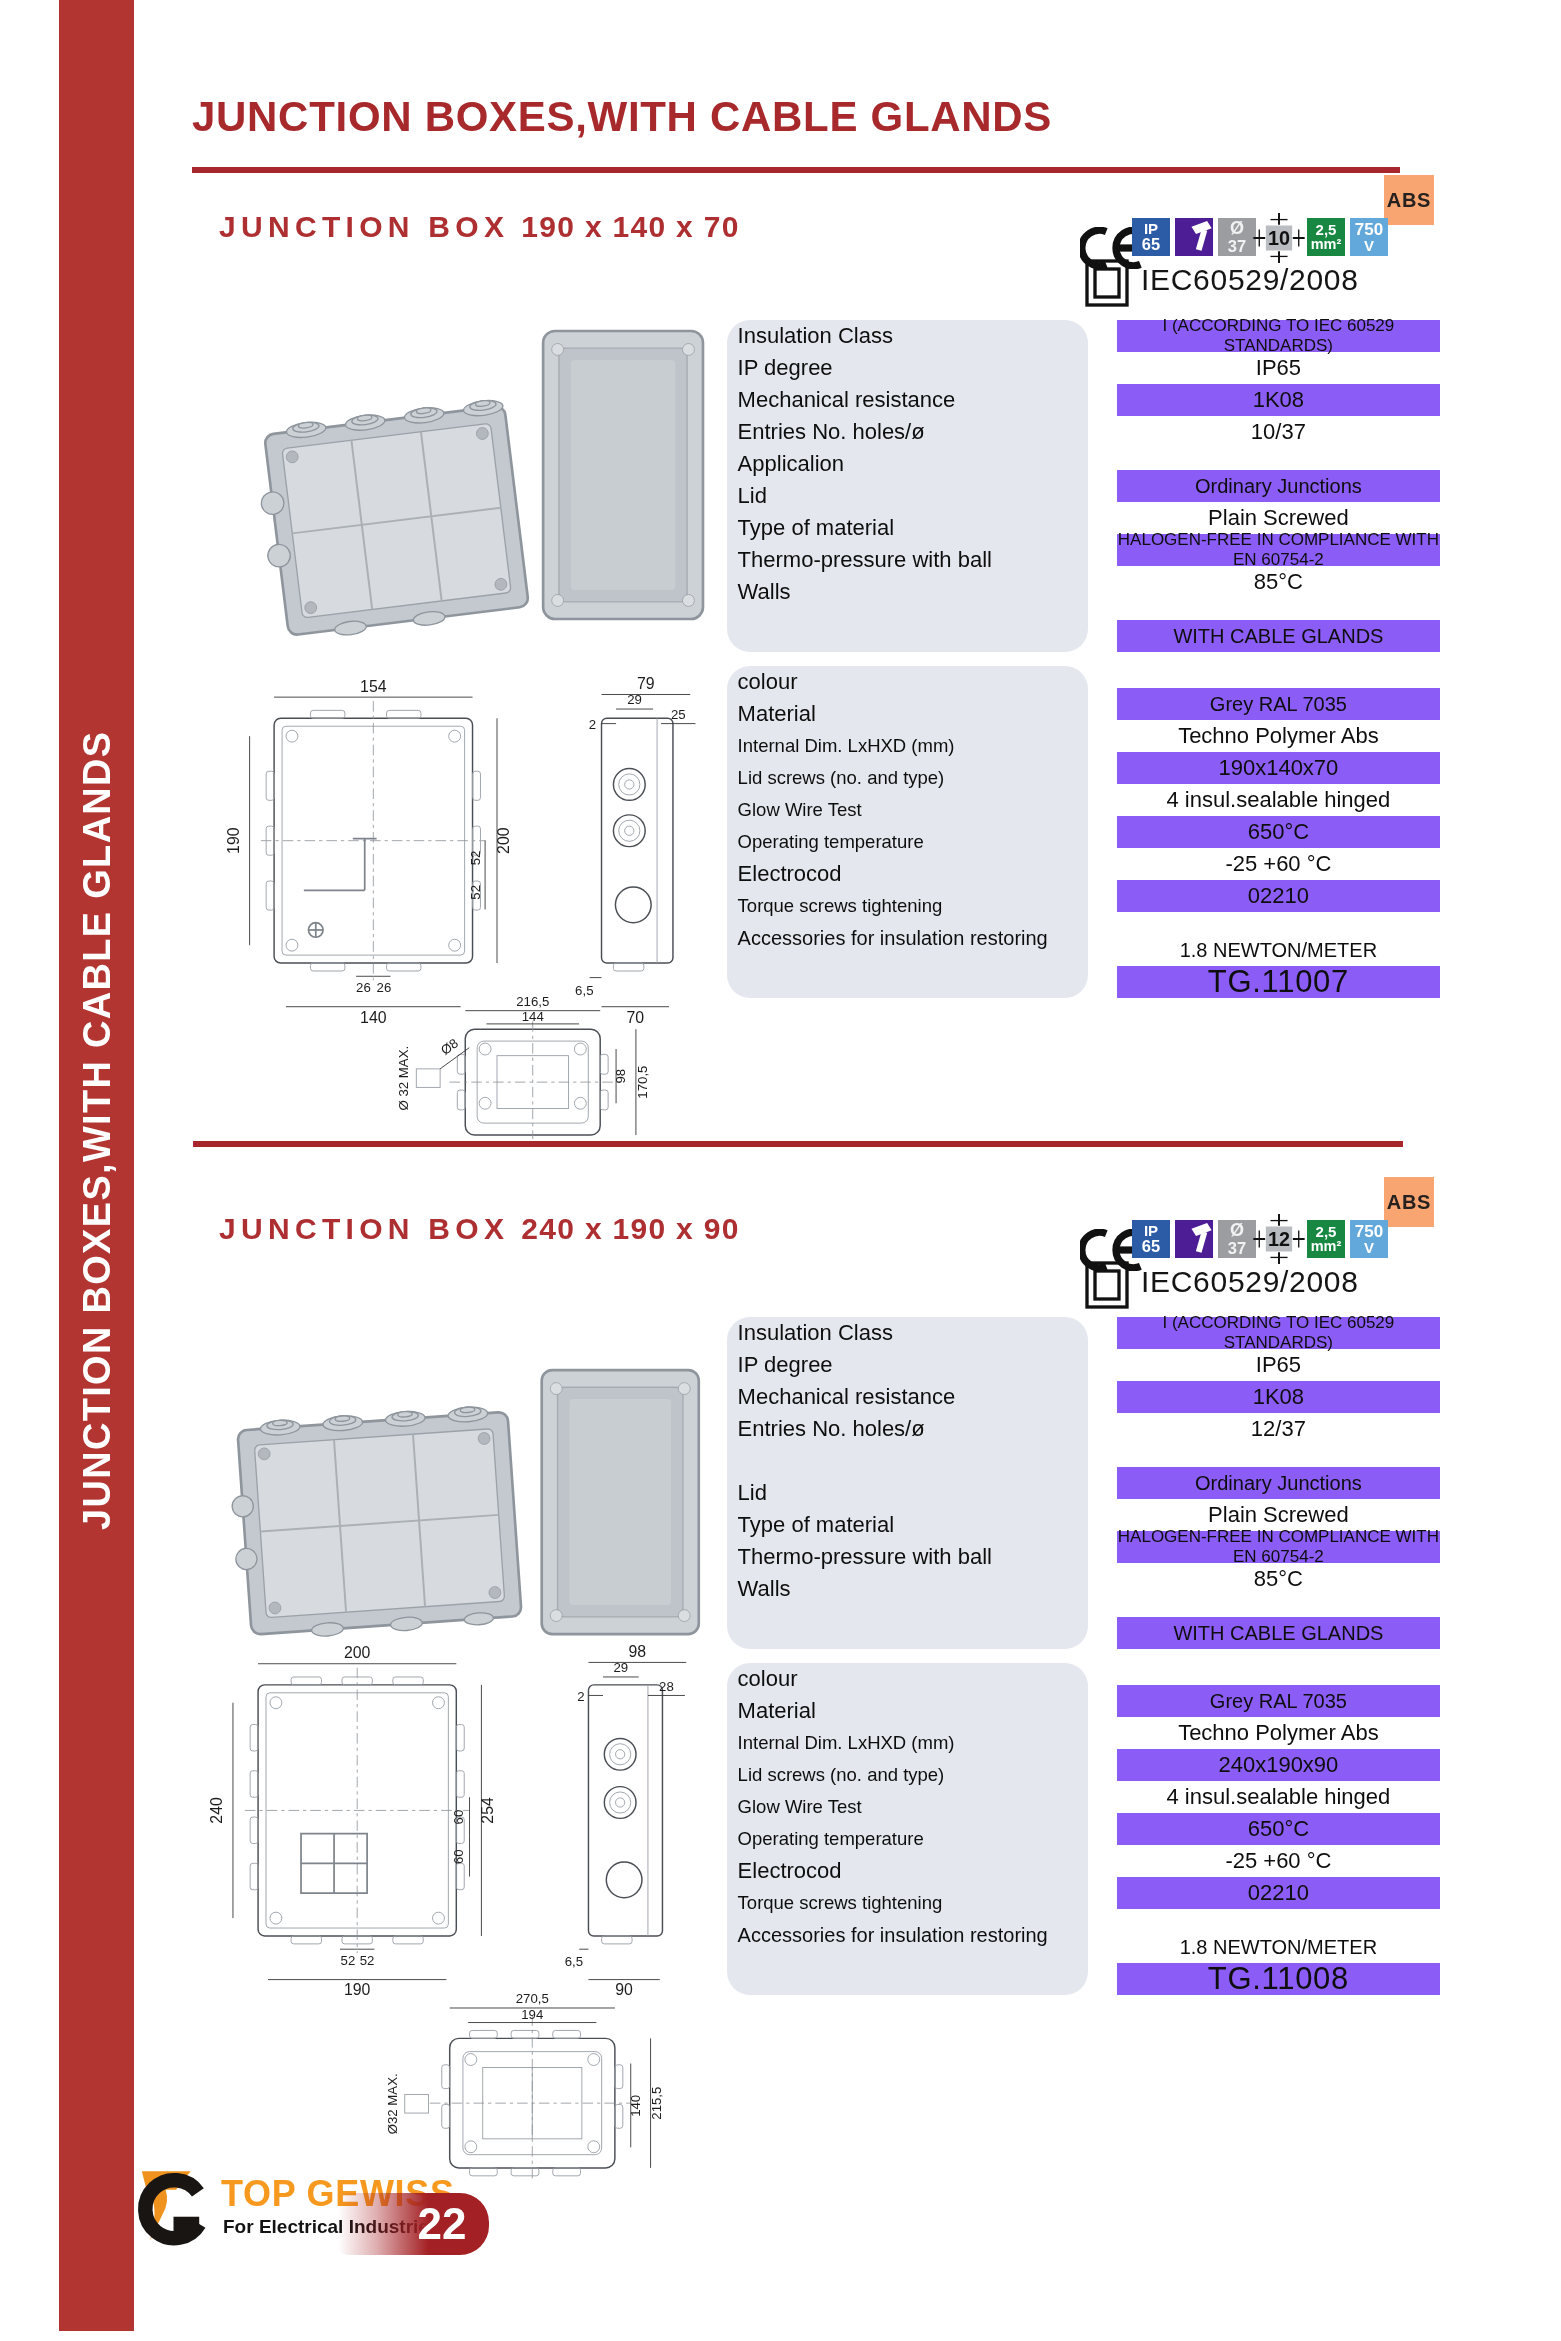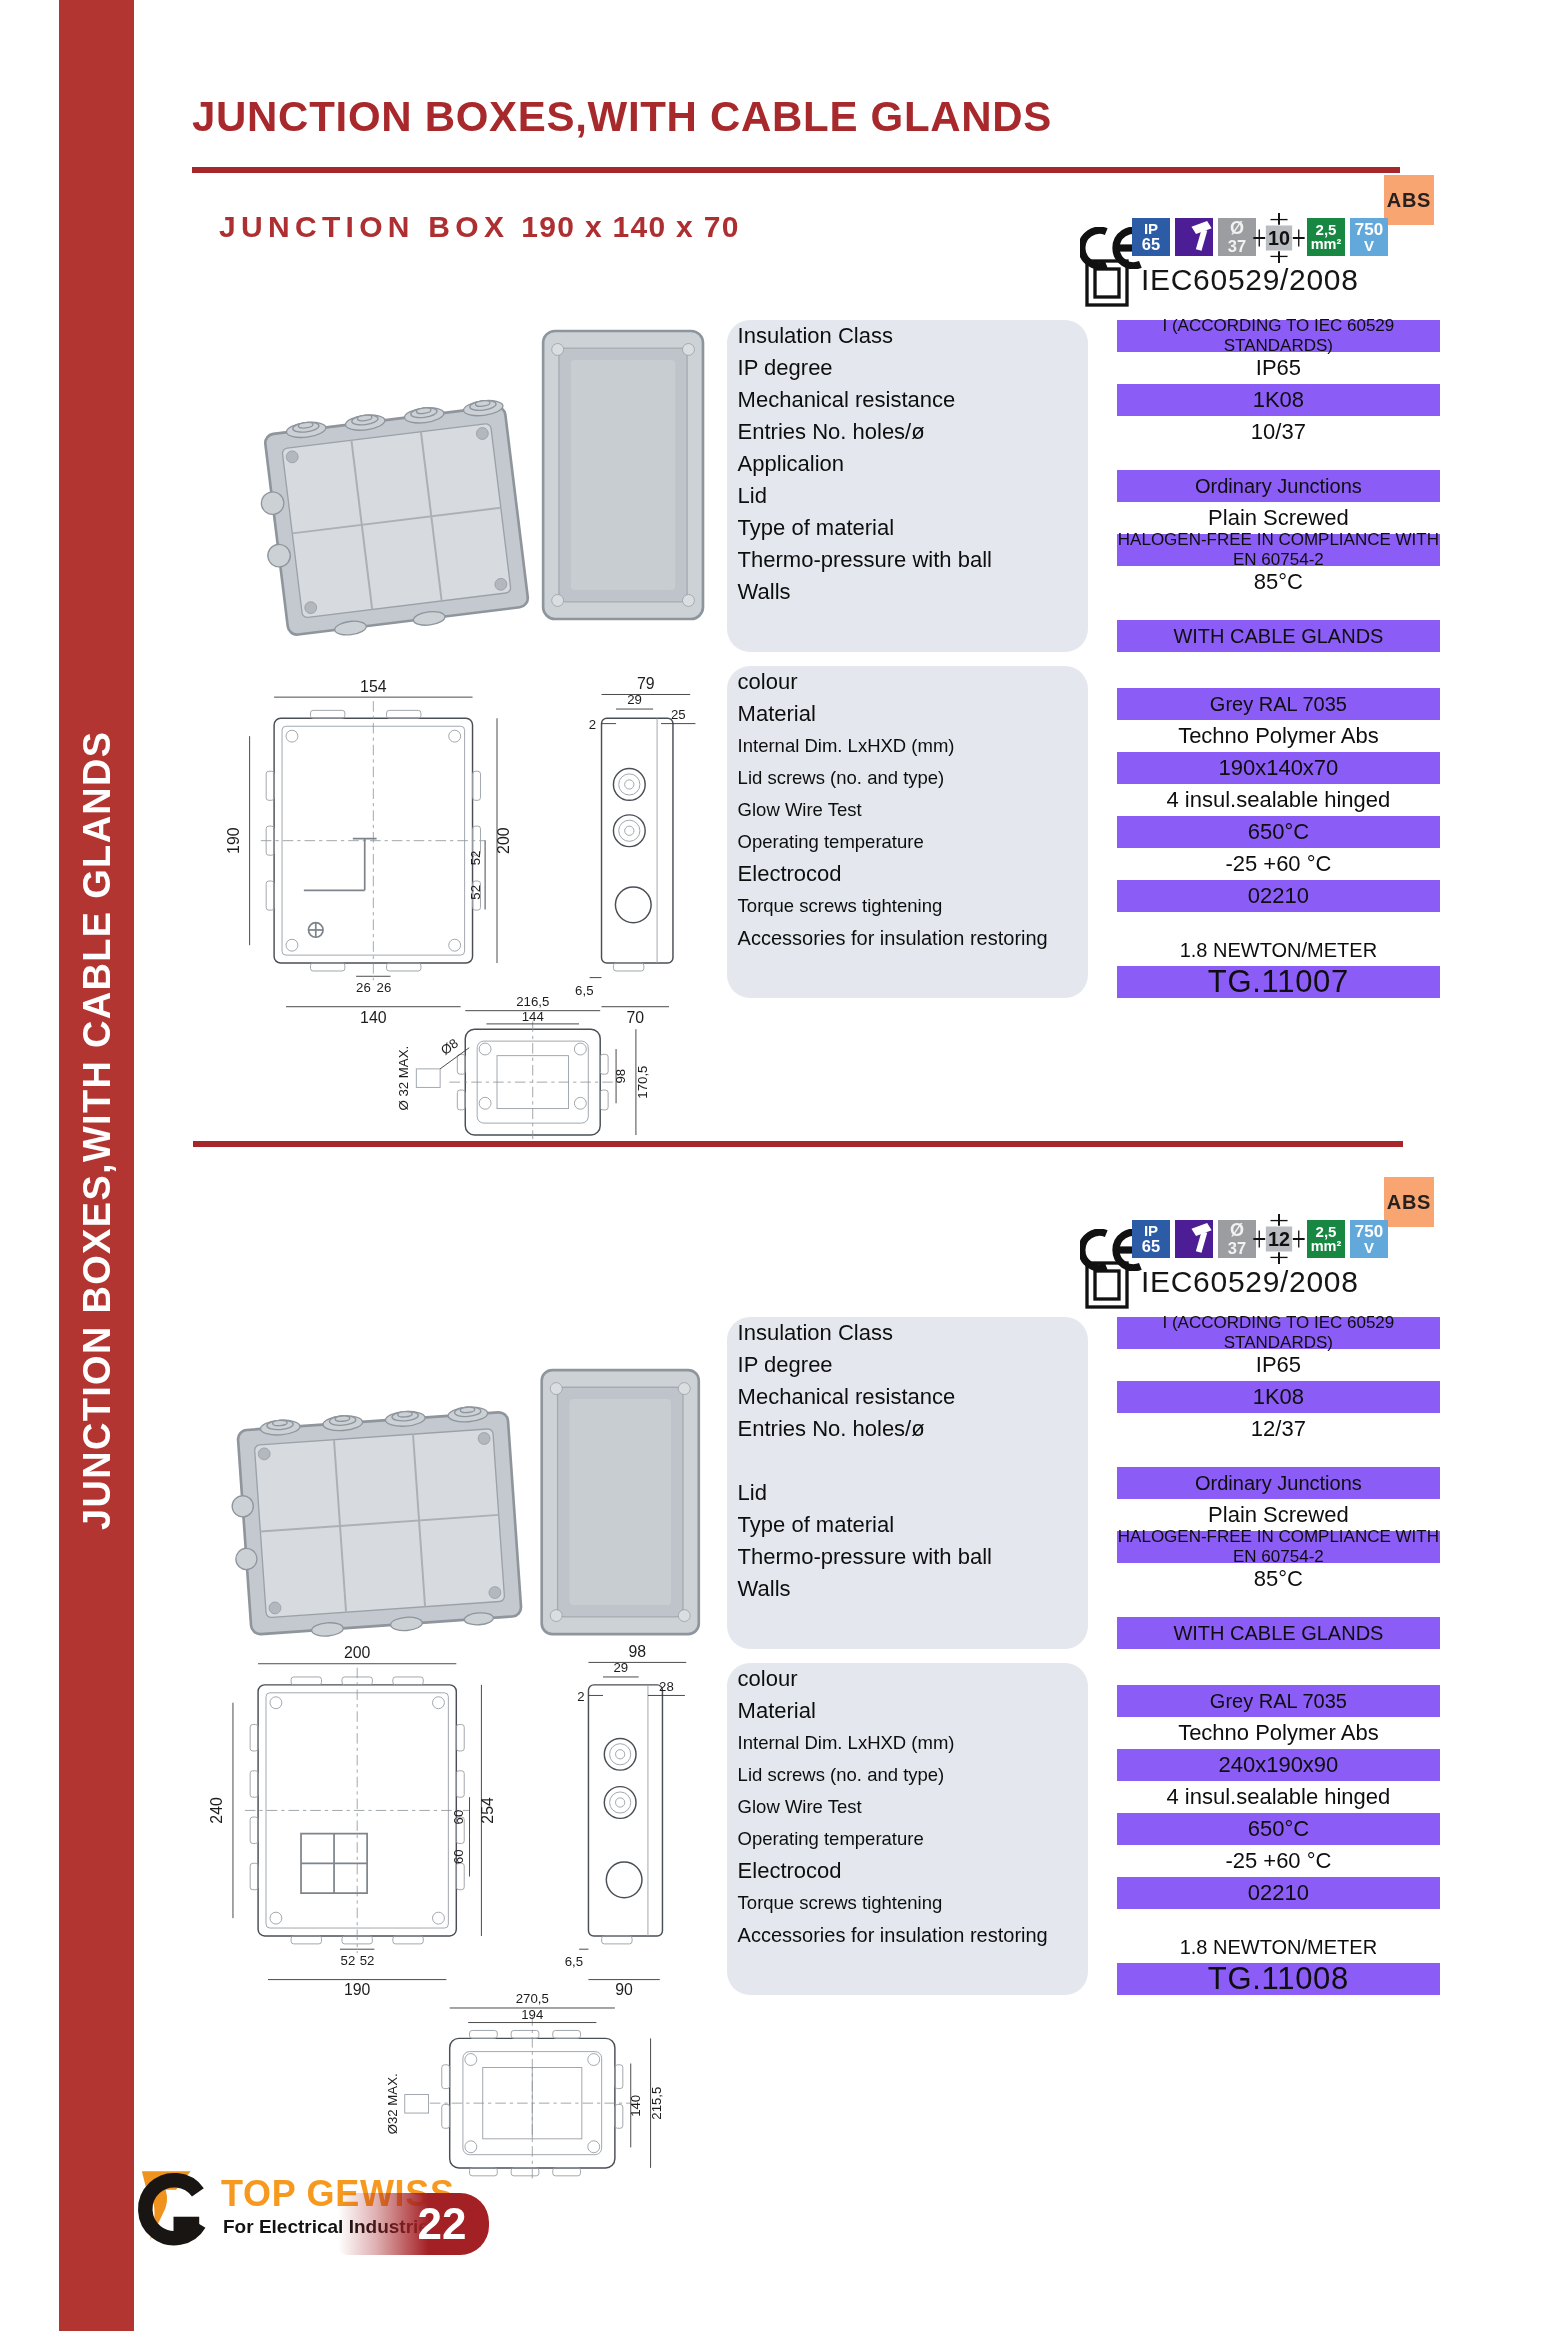--- a/index.html
+++ b/index.html
@@ -304,20 +304,23 @@
     <line class="dim" x1="662" y1="540" x2="662" y2="700"></line>
     <text class="dtx sm" transform="rotate(-90 678 620)" x="678" y="620" text-anchor="middle">170,5</text>
     <rect class="thin" x="330" y="600" width="36" height="28"></rect>
     <text class="dtx sm" transform="rotate(-90 318 614)" x="318" y="614" text-anchor="middle">Ø 32 MAX.</text>
     <line class="dim" x1="366" y1="600" x2="410" y2="568"></line>
     <text class="dtx sm" transform="rotate(-36 384 572)" x="384" y="572" text-anchor="middle">Ø8</text>
   </svg>
 
   <div class="abs divider"></div>
 
+  <div class="abs ptitle" style="left:219px;top:1212px;">
+    <span class="pname">JUNCTION BOX</span><span class="psize">240 x 190 x 90</span>
+  </div>
 
   <div class="abs absbadge" style="left:1384px;top:1177px;">ABS</div>
 
   <svg class="abs" style="left:1080px;top:1229px;" width="63" height="42" viewBox="0 0 96 64">
     <path d="M40 7 A27 27 0 1 0 40 57" stroke="#111" stroke-width="11" fill="none"></path>
     <path d="M92 7 A27 27 0 1 0 92 57" stroke="#111" stroke-width="11" fill="none"></path>
     <line x1="57" y1="32" x2="87" y2="32" stroke="#111" stroke-width="11"></line>
   </svg>
   <div class="badge b-ip" style="left:1132px;top:1220px;">
     <span class="l1">IP</span>

